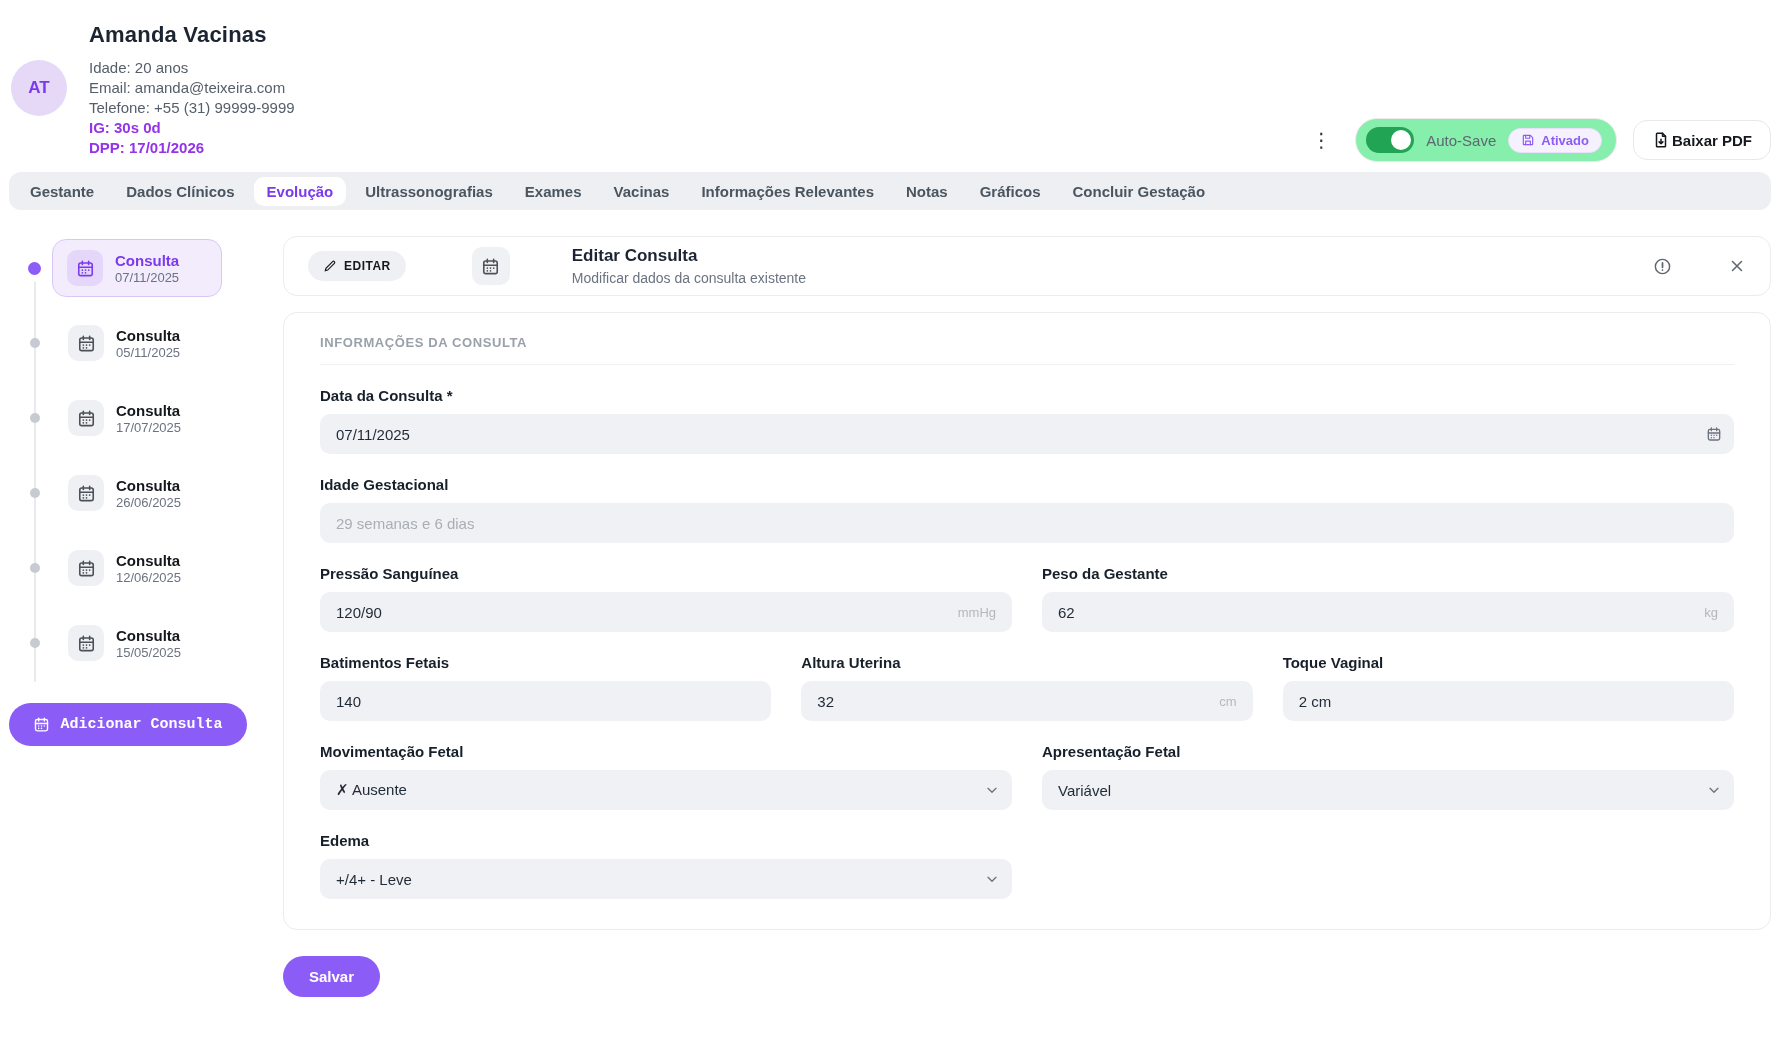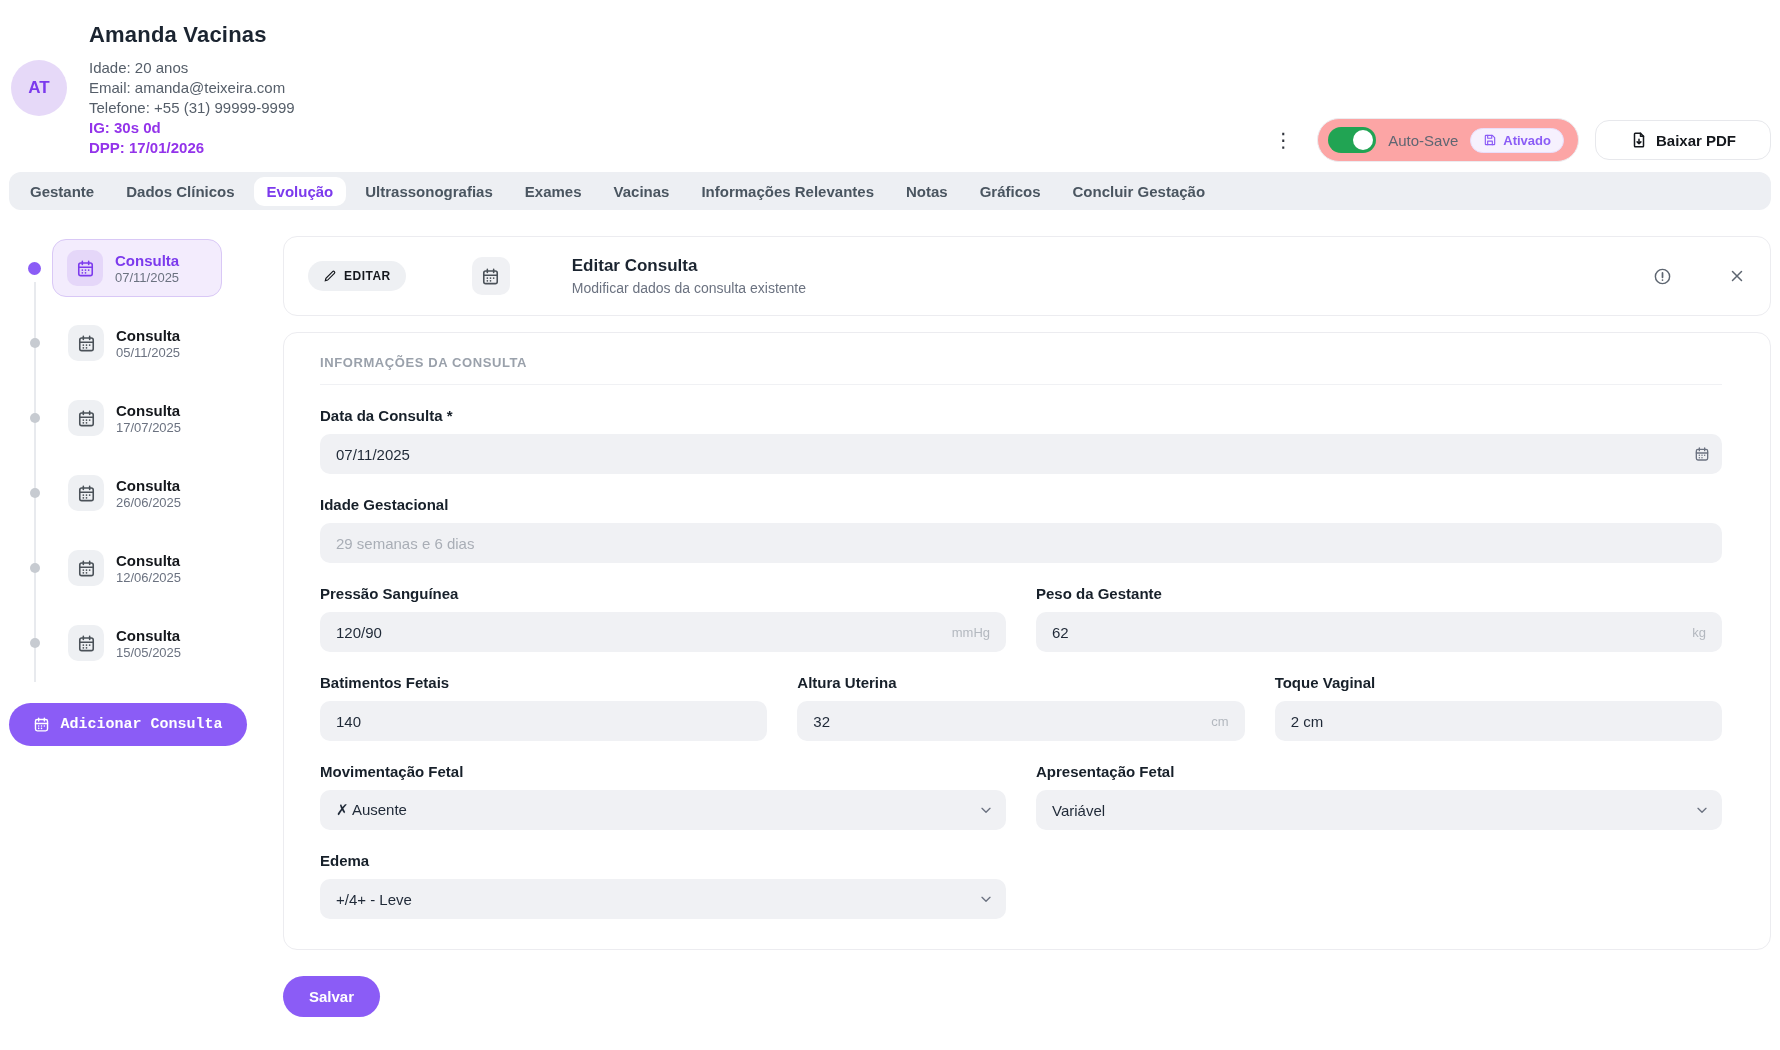--- a/index.html
+++ b/index.html
@@ -9,26 +9,26 @@
   
   .top-header { display:flex; justify-content:space-between; padding-top:22px; height:172px; }
   .patient { display:flex; }
   .avatar { width:56px; height:56px; border-radius:50%; background:#e6d9f8; color:#7c3aed; font-weight:700; font-size:17px; display:flex; align-items:center; justify-content:center; margin:38px 22px 0 2px;text-align:right; }
   .patient-name { font-size:22px; font-weight:700; letter-spacing:.2px; margin-bottom:10px; }
   .patient-line { font-size:15px; color:#555e69; line-height:20px; }
   .patient-line.purple { color:#9333ea; font-weight:600; }
 
   .header-actions { display:flex; align-items:center; gap:16px; margin-top:96px; align-self:flex-start; }
   .kebab { font-size:20px; color:#30343c; letter-spacing:0; line-height:1; padding:4px 8px; cursor:pointer; }
-  .autosave-pill { display:flex; align-items:center; gap:12px; border:1px solid #ececf0; border-radius:999px; padding:8px 14px 8px 10px; background:#fca5a5; }
+  .autosave-pill { display:flex; align-items:center; gap:12px; border:1px solid #ececf0; border-radius:999px; padding:8px 14px 8px 10px; background:#86efac; }
   .toggle { width:48px; height:26px; border-radius:999px; background:#21a453; position:relative; cursor:pointer; flex:0 0 auto; }
   .toggle .knob { position:absolute; right:3px; top:3px; width:20px; height:20px; border-radius:50%; background:#fff; }
   .autosave-label { font-size:15px; color:#5f6672; }
   .badge { display:flex; align-items:center; gap:6px; background:#f6f1fe; border:1px solid #e9defb; color:#8b5cf6; border-radius:999px; padding:4px 12px; font-size:13px; font-weight:600; }
-  .pdf-btn { display:flex; align-items:center; gap:8px; border:1px solid #e7e8ec; background:#fff; border-radius:14px; padding:10px 34px; font-size:15px; font-weight:700; color:#15181d; cursor:pointer; }
+  .pdf-btn { display:flex; align-items:center; gap:2px; border:1px solid #e7e8ec; background:#fff; border-radius:14px; padding:10px 18px; font-size:15px; font-weight:700; color:#15181d; cursor:pointer; }
 
   
   .tab-bar { display:flex; align-items:center; gap:6px; background:#edeff3; border-radius:12px; padding:4px 8px; height:38px; }
   .tab { font-size:15px; font-weight:600; color:#4a5560; padding:6px 13px; border-radius:10px; cursor:pointer; white-space:nowrap; }
   .tab.active { background:#fff; color:#7c3aed; }
 
   
   .content { display:flex; margin-top:26px; }
   .sidebar { width:256px; position:relative; flex:0 0 auto; }
   .timeline-line { position:absolute; left:25px; top:46px; width:2px; height:400px; background:#e8eaee; }
@@ -40,29 +40,29 @@
   .consult-item.selected .consult-card { background:#f3ecfd; border-color:#d9c8f6; }
   .cal-box { width:36px; height:36px; border-radius:10px; background:#eef0f3; display:flex; align-items:center; justify-content:center; color:#4a5158; flex:0 0 auto; }
   .consult-item.selected .cal-box { background:#e5d7f9; color:#7c3aed; }
   .consult-title { font-size:15px; font-weight:700; color:#15181d; line-height:19px; }
   .consult-item.selected .consult-title { color:#7c3aed; }
   .consult-date { font-size:13px; color:#6b7280; }
   .add-consult-btn { margin-top:28px; width:238px; height:43px; border:none; border-radius:999px; background:#8b5cf6; color:#fff; font-size:15px; font-weight:700; display:flex; align-items:center; justify-content:center; gap:10px; cursor:pointer; font-family:Liberation Mono, monospace; }
 
   .main { flex:1; margin-left:18px; }
   .card { background:#fff; border:1px solid #ececf0; border-radius:14px; }
-  .editor-head { display:flex; align-items:center; padding:16px 24px; height:80px;gap:40px; }
+  .editor-head { display:flex; align-items:center; padding:16px 24px; height:60px;gap:40px; }
   .chip { display:flex; align-items:center; gap:7px; background:#eef0f3; border-radius:999px; padding:8px 15px; font-size:12px; font-weight:700; letter-spacing:.5px; color:#15181d; cursor:pointer; }
   .editor-calbox { width:38px; height:38px; border-radius:10px; background:#f0f1f4; display:flex; align-items:center; justify-content:center; color:#4a5158; margin:0 22px 0 26px; }
   .editor-title { font-size:17px; font-weight:700; margin-bottom:4px; }
   .editor-sub { font-size:14px; color:#6b7280; }
   .editor-head .spacer { flex:1; }
   .head-icon { color:#5d6570; margin-left:16px; cursor:pointer; display:flex; }
 
-  .form-card { margin-top:16px; padding:22px 48px 30px 36px; }
+  .form-card { margin-top:16px; padding:22px 36px 30px 36px; }
   .section-title { font-size:13px; font-weight:700; letter-spacing:.6px; color:#9aa1ab; padding-bottom:14px; border-bottom:1px solid #f0f1f4; margin-bottom:22px; }
   .field { margin-bottom:22px; }
   .flabel { display:block; font-size:15px; font-weight:700; color:#17202a; margin-bottom:10px; }
   .input-wrap { position:relative; }
   .tinput { width:100%; height:40px; background:#f0f1f4; border:none; border-radius:10px; padding:0 40px 0 16px; font-size:15px; color:#1f2937; font-family:inherit; }
   .tinput::placeholder { color:#a9aeb6; }
   .suffix { position:absolute; right:16px; top:50%; transform:translateY(-50%); font-size:13px; color:#b3b8bf; pointer-events:none; }
   .icon-right { position:absolute; right:12px; top:50%; transform:translateY(-50%); color:#6b7280; display:flex; pointer-events:none; }
   .selectbox { height:40px; background:#f0f1f4; border-radius:10px; padding:0 40px 0 16px; font-size:15px; color:#1f2937; display:flex; align-items:center; cursor:pointer; position:relative; }
   .grid2 { display:grid; grid-template-columns:1fr 1fr; column-gap:30px; }

